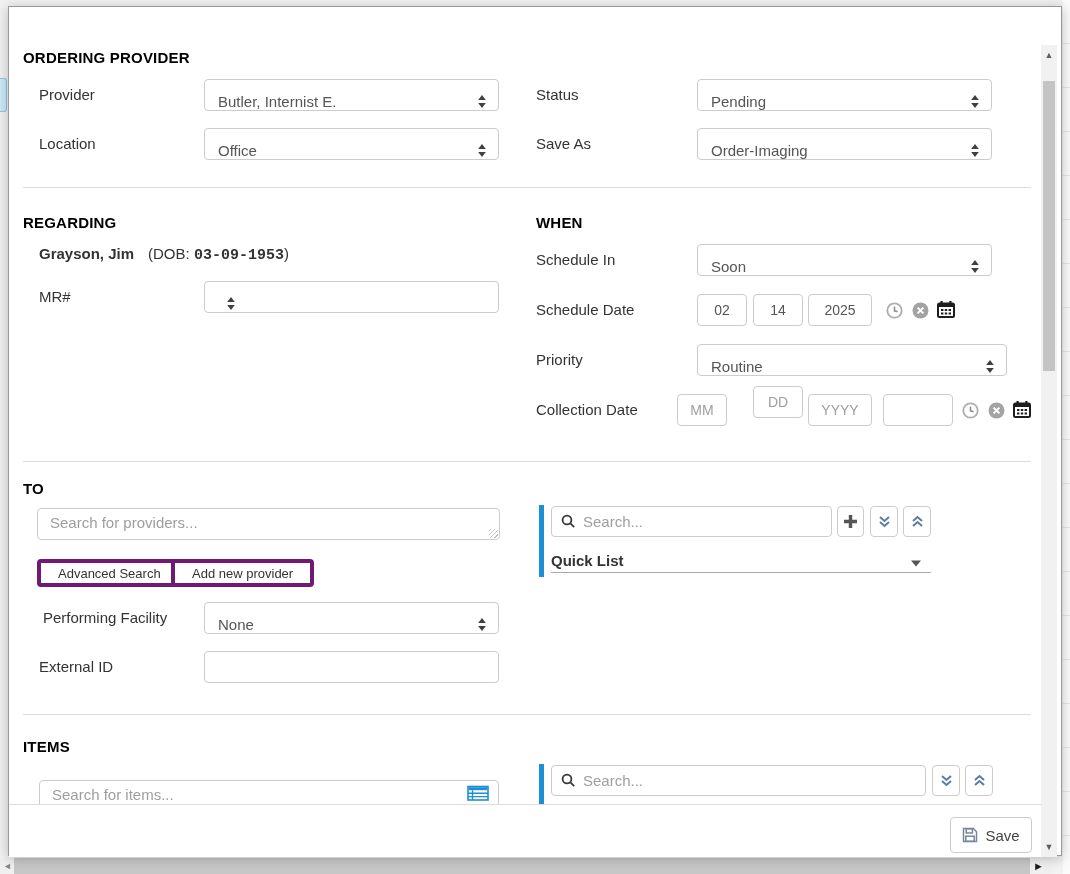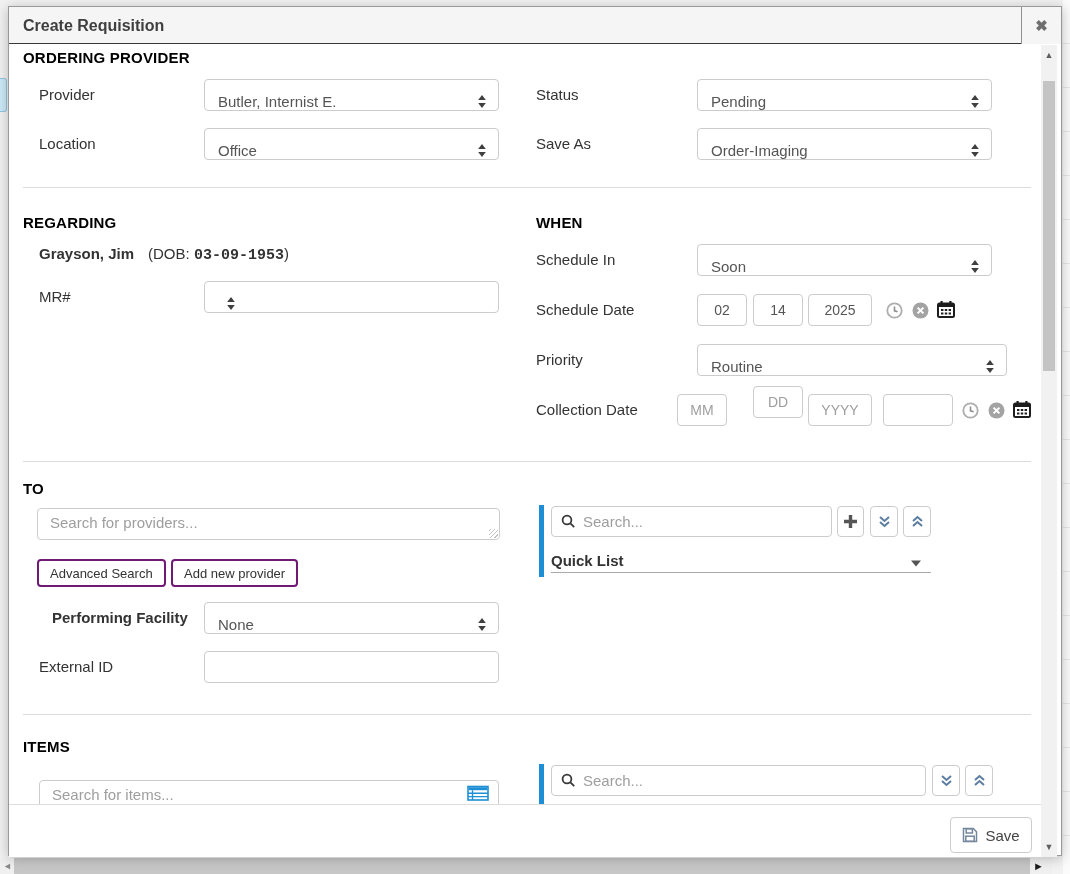--- a/index.html
+++ b/index.html
@@ -32,21 +32,21 @@
   .arrows { margin-left:8px; display:flex; align-items:center; }
 
   .inp { position:absolute; height:32px; border:1px solid #ccc; border-radius:4px; background:#fff; font:15px "Liberation Sans",sans-serif; color:#555; padding:0 10px; outline:none; }
   .inp::placeholder { color:#9e9e9e; opacity:1; }
   .date-inp { text-align:center; padding:0 4px; font-size:14px; height:32px; }
 
   .ta { position:absolute; border:1px solid #ccc; border-radius:4px; background:#fff; font:15px "Liberation Sans",sans-serif; color:#555; padding:5px 12px; resize:none; outline:none; overflow:hidden; }
   .ta::placeholder { color:#9e9e9e; opacity:1; }
   .grip { position:absolute; width:9px; height:9px; background:repeating-linear-gradient(-45deg, transparent 0 2px, #c2c2c2 2px 3px); cursor:nwse-resize; }
 
-  .btn { position:absolute; height:28px; background:#fff; border:2px solid #701a75; border-radius:4px; font:13px "Liberation Sans",sans-serif; color:#333; padding:0 11px; cursor:pointer; white-space:nowrap; }
+  .btn { position:absolute; height:28px; background:#fff; border:4px solid #701a75; border-radius:4px; font:13px "Liberation Sans",sans-serif; color:#333; padding:0 17px; cursor:pointer; white-space:nowrap; }
 
   .icon-btn { position:absolute; width:20px; height:20px; display:flex; align-items:center; justify-content:center; background:none; border:none; padding:0; cursor:pointer; }
 
   .panel-bar { position:absolute; width:5px; }
 
   .search-wrap { position:absolute; height:31px; }
   .search-wrap svg { position:absolute; left:10px; top:8px; z-index:1; }
   .search-wrap .sinp { position:absolute; left:0; top:0; width:100%; height:31px; border:1px solid #ccc; border-radius:4px; font:15px "Liberation Sans",sans-serif; color:#555; padding:0 10px 0 31px; outline:none; background:#fff; }
   .search-wrap .sinp::placeholder { color:#9e9e9e; opacity:1; }
 
@@ -74,24 +74,20 @@
   <div class="page-right-strip"></div>
   <div class="page-left-frag"></div>
   <div class="page-hscroll">
     <span class="sb-glyph" style="left:3px;top:4px;">◄</span>
     <div class="thumb"></div>
     <span class="sb-glyph" style="left:1033px;top:3px;color:#1c1c1c;font-size:11px;">►</span>
   </div>
 
   <div class="modal">
 
-    <div class="titlebar">
-      <span class="title">Create Requisition</span>
-      <button class="close-btn">✖</button>
-    </div>
 
     <div class="modal-body">
 
       <div class="h" style="left:14px;top:4px;">ORDERING PROVIDER</div>
 
       <div class="lbl" style="left:30px;top:41px;">Provider</div>
       <div class="sel" style="left:195px;top:34px;width:295px;">
         <span class="sel-val">Butler, Internist E.</span>
         <span class="arrows">
             <svg width="10" height="15" viewBox="0 0 10 15">
@@ -276,21 +272,21 @@
             <path d="M3 7 L7.5 3 L12 7"></path>
             <path d="M3 12 L7.5 8 L12 12"></path>
           </svg>
         </button>
       <div class="ql-head" style="left:542px;top:507px;">Quick List</div>
       <span style="position:absolute;left:901px;top:509px;cursor:pointer;"><svg width="12" height="9" viewBox="0 0 12 9">
             <path d="M1 1.5 L6 7.5 L11 1.5 Z" fill="#555"></path>
           </svg></span>
       <div class="ql-underline" style="left:542px;top:527px;width:380px;"></div>
 
-      <div class="lbl" style="left:43px;top:564px;font-weight:bold;">Performing Facility</div>
+      <div class="lbl" style="left:34px;top:564px;">Performing Facility</div>
       <div class="sel" style="left:195px;top:557px;width:295px;">
         <span class="sel-val">None</span>
         <span class="arrows">
             <svg width="10" height="15" viewBox="0 0 10 15">
               <path d="M5 1 L8.8 6 H1.2 Z" fill="#3f3f3f"></path>
               <path d="M5 14 L8.8 9 H1.2 Z" fill="#3f3f3f"></path>
             </svg>
           </span>
       </div>
 

